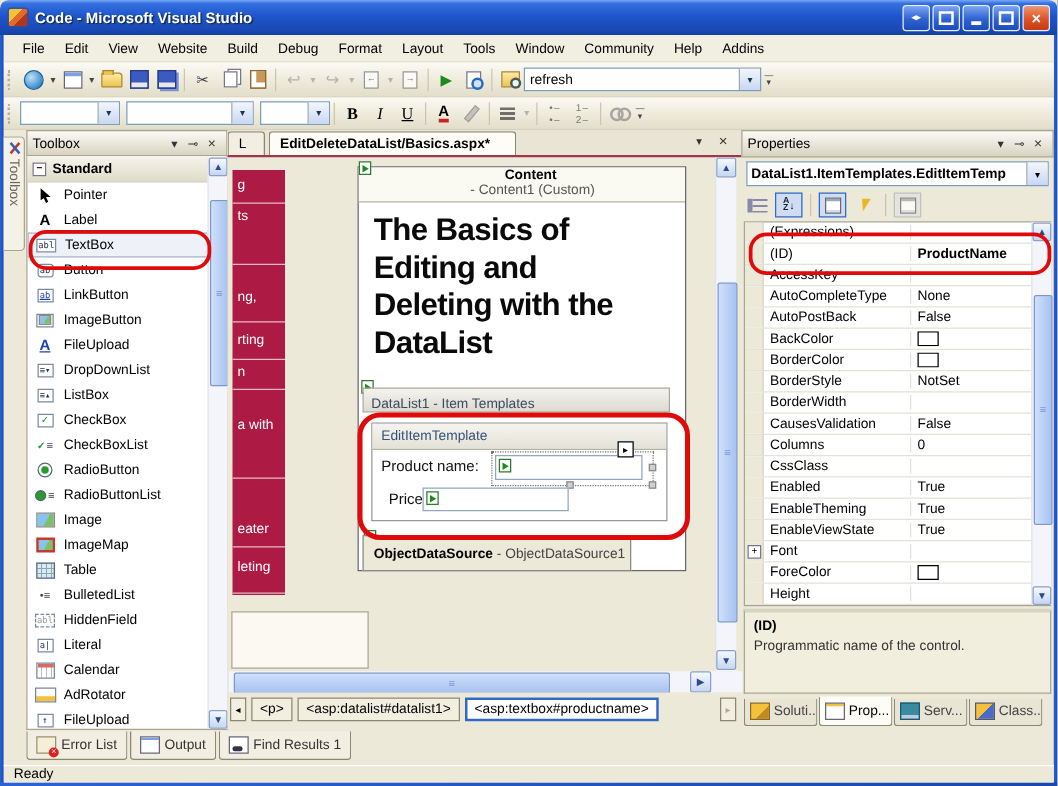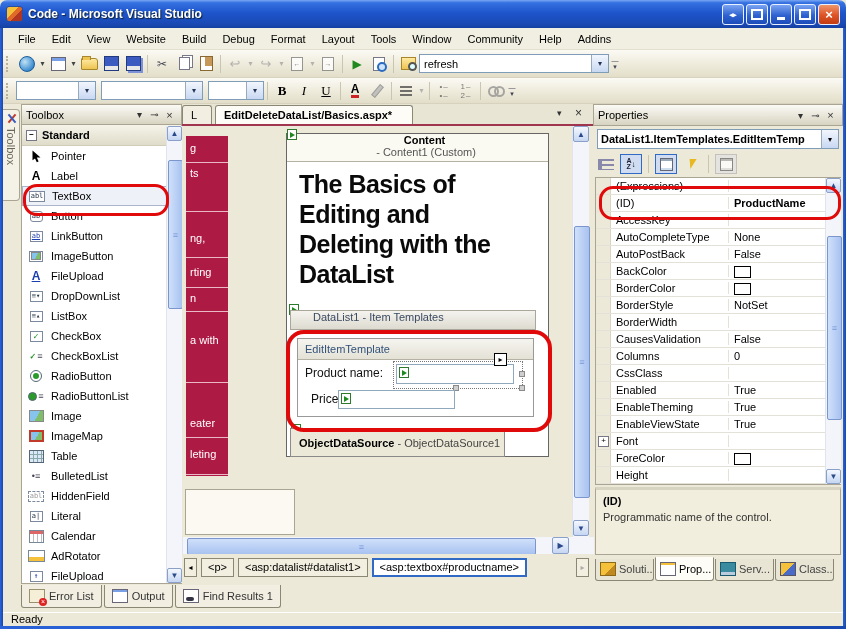--- a/index.html
+++ b/index.html
@@ -100,21 +100,21 @@
   .dtab{position:absolute;bottom:0;height:19px;display:flex;align-items:center;padding:0 8px;box-sizing:border-box;
         border:1px solid #8a8875;border-bottom:none;border-radius:3px 3px 0 0;background:#f2efe2;overflow:hidden;}
   .dtab.act{background:#fdfcf6;font-weight:bold;}
   #design{background:#ece9d8;overflow:hidden;}
   .navseg{color:#fff;font-size:11px;padding-left:4px;box-sizing:border-box;border-bottom:1px solid #eab8c6;overflow:hidden;}
   #contentbox{background:#fff;border:1px solid #666;box-sizing:border-box;}
   #contentheader{border-bottom:1px solid #b5b2a4;background:#fbfaf2;display:flex;align-items:center;padding-left:14px;}
   #heading{font-weight:bold;font-size:25px;line-height:30px;color:#0a0a0a;letter-spacing:-.5px;}
   .glyph{position:absolute;width:10px;height:11px;background:#fff;border:1px solid #2d7a2d;box-sizing:border-box;}
   .glyph::after{content:"";position:absolute;left:2px;top:2px;border-left:5px solid #1e8a1e;border-top:3px solid transparent;border-bottom:3px solid transparent;}
-  .hdrbar{background:linear-gradient(180deg,#f4f3ee,#dddbd0);border:1px solid #aaa79a;box-sizing:border-box;display:flex;align-items:flex-start;padding-left:22px;color:#3b4a63;}
+  .hdrbar{background:linear-gradient(180deg,#f4f3ee,#dddbd0);border:1px solid #aaa79a;box-sizing:border-box;display:flex;align-items:flex-end;padding-left:6px;color:#3b4a63;}
   #eitbox{background:#fff;border:1px solid #999;box-sizing:border-box;}
   #eithead{height:20px;background:linear-gradient(180deg,#f5f4ef,#e4e2d6);border-bottom:1px solid #b5b2a4;display:flex;align-items:center;padding-left:7px;color:#33527a;}
   .ctl-label{font-size:12px;color:#111;}
   .atb{background:#fff;border:1px solid #90a8bc;box-sizing:border-box;}
   .selrect{border:1px dotted #777;}
   .handle{width:6px;height:6px;background:#cfcfcf;border:1px solid #8a8a8a;box-sizing:border-box;}
   #smarttag{width:13px;height:13px;background:#fff;border:1px solid #000;display:flex;align-items:center;justify-content:center;font-size:8px;color:#000;box-sizing:border-box;}
   #odsbox{background:#ece9d8;border:1px solid #8a8a8a;box-sizing:border-box;display:flex;align-items:center;padding-left:8px;}
   #clipbox{background:#fbf9f1;border:1px solid #a8a593;box-sizing:border-box;overflow:hidden;}
   

